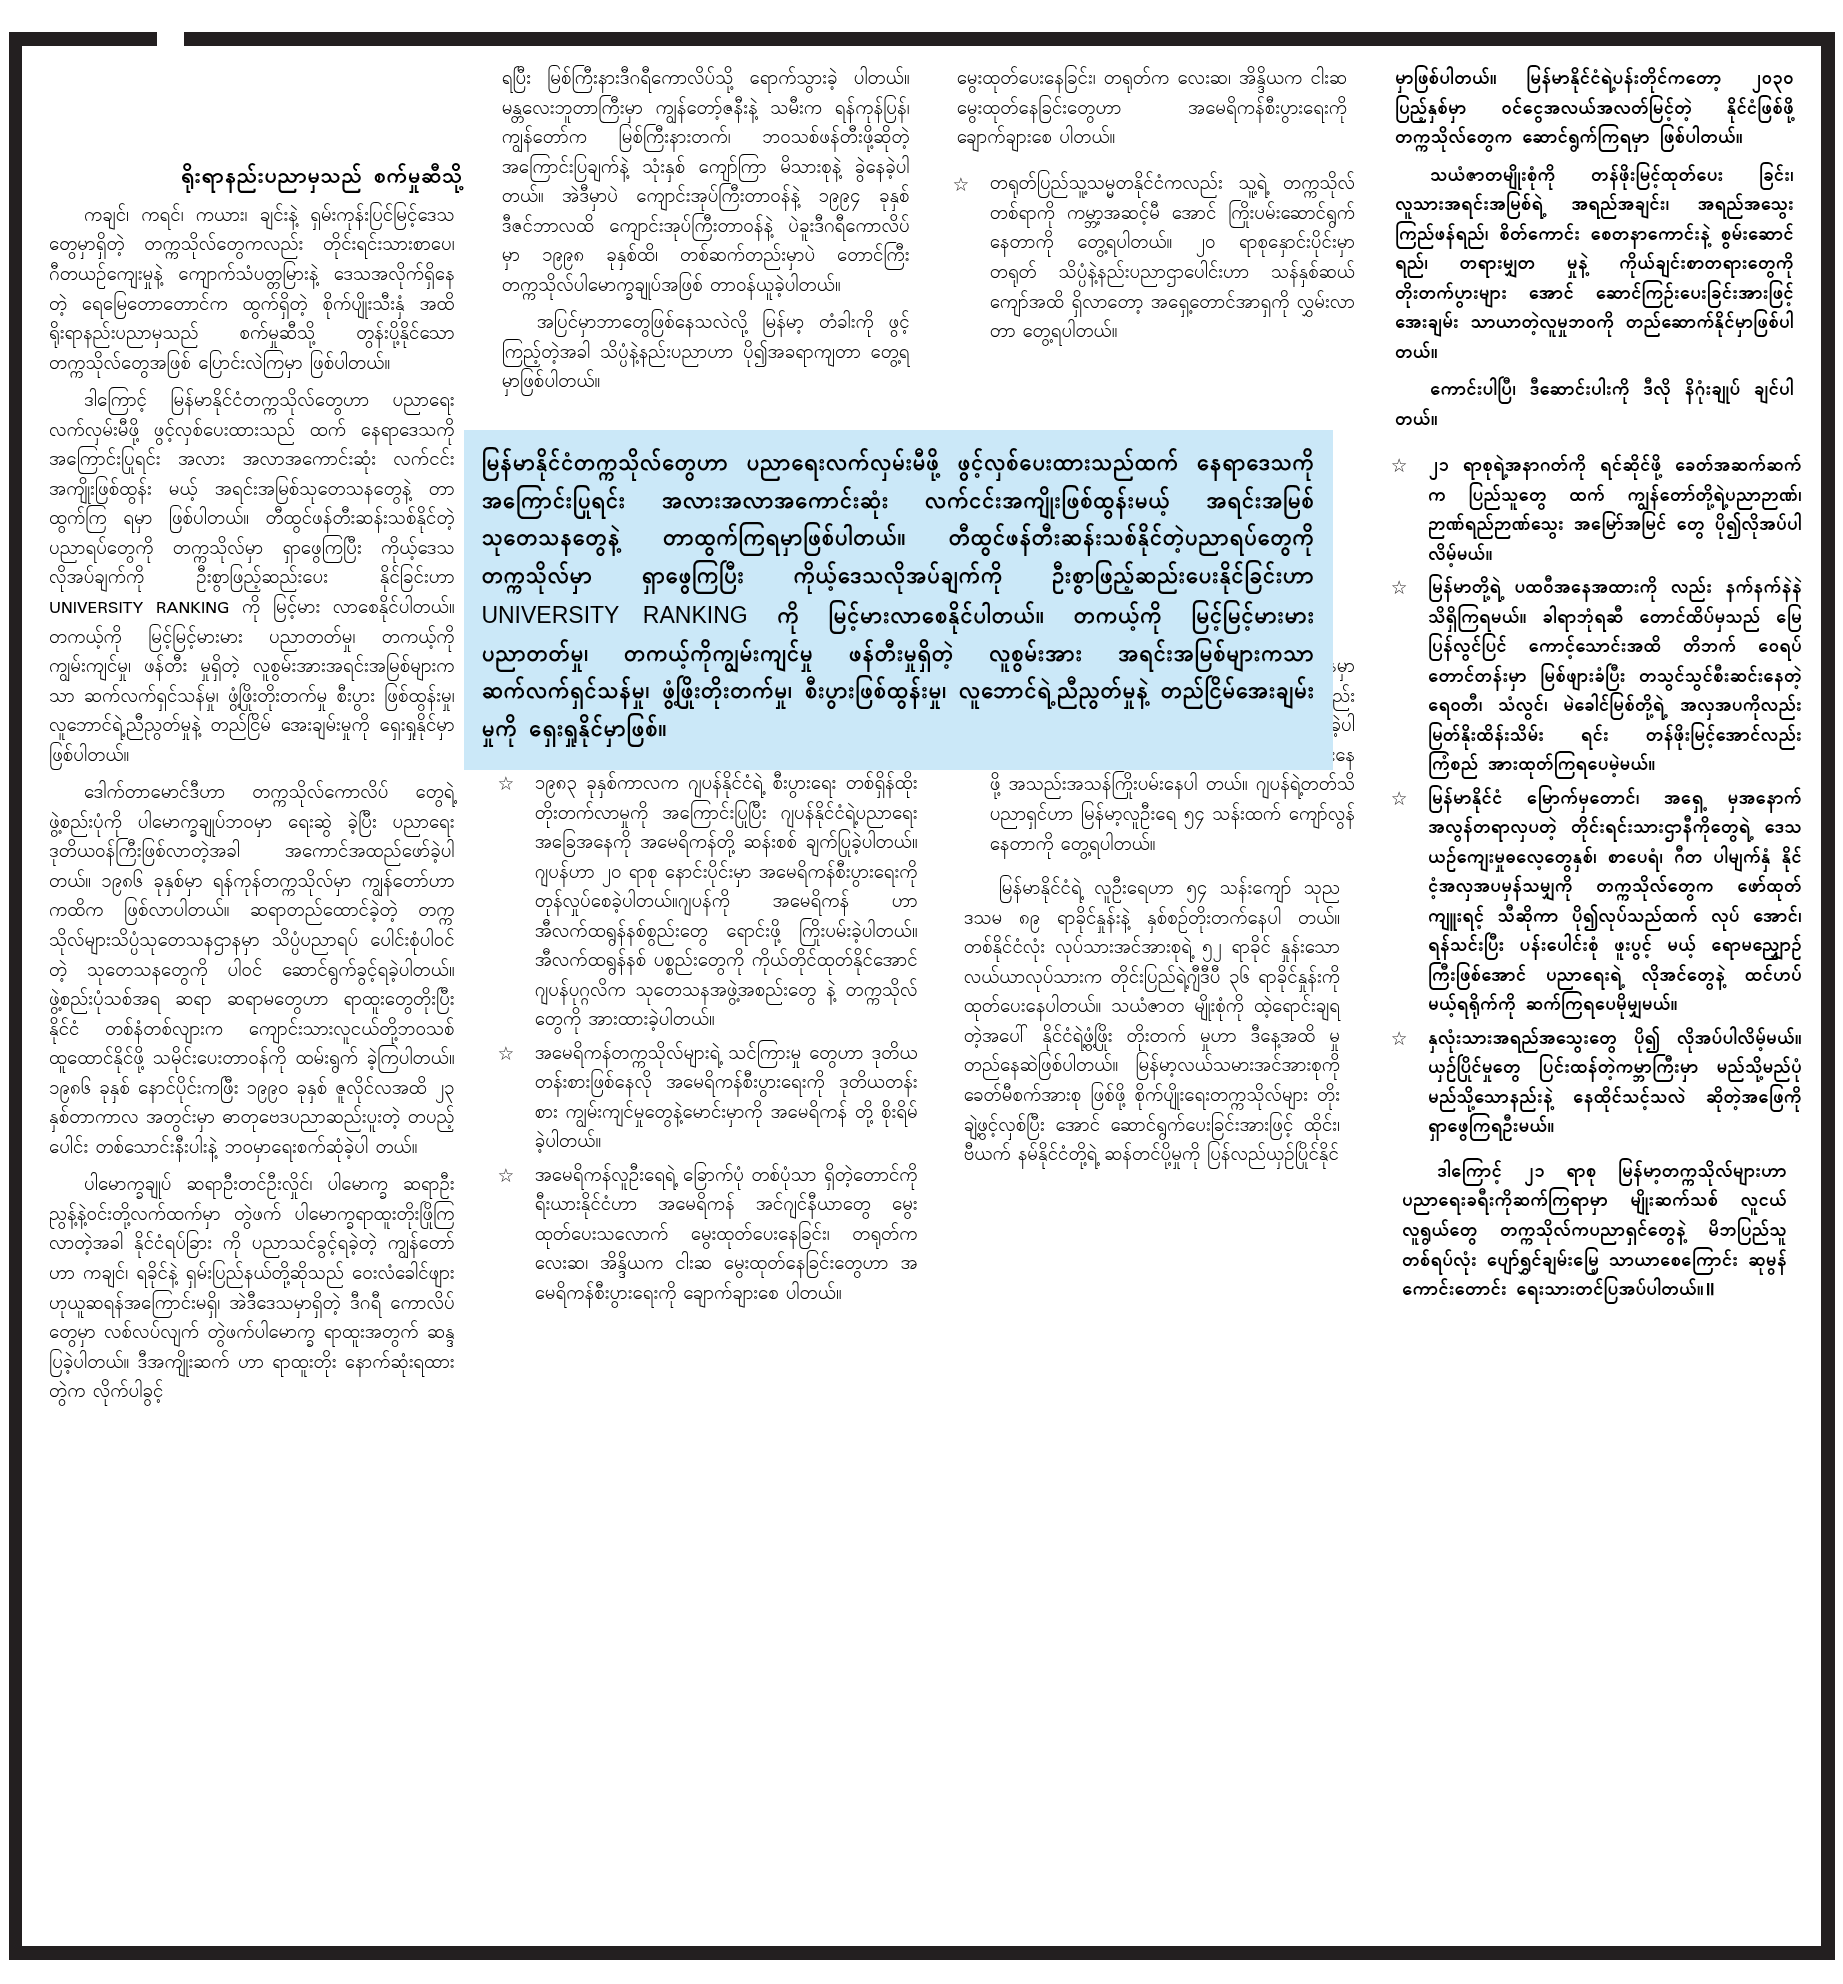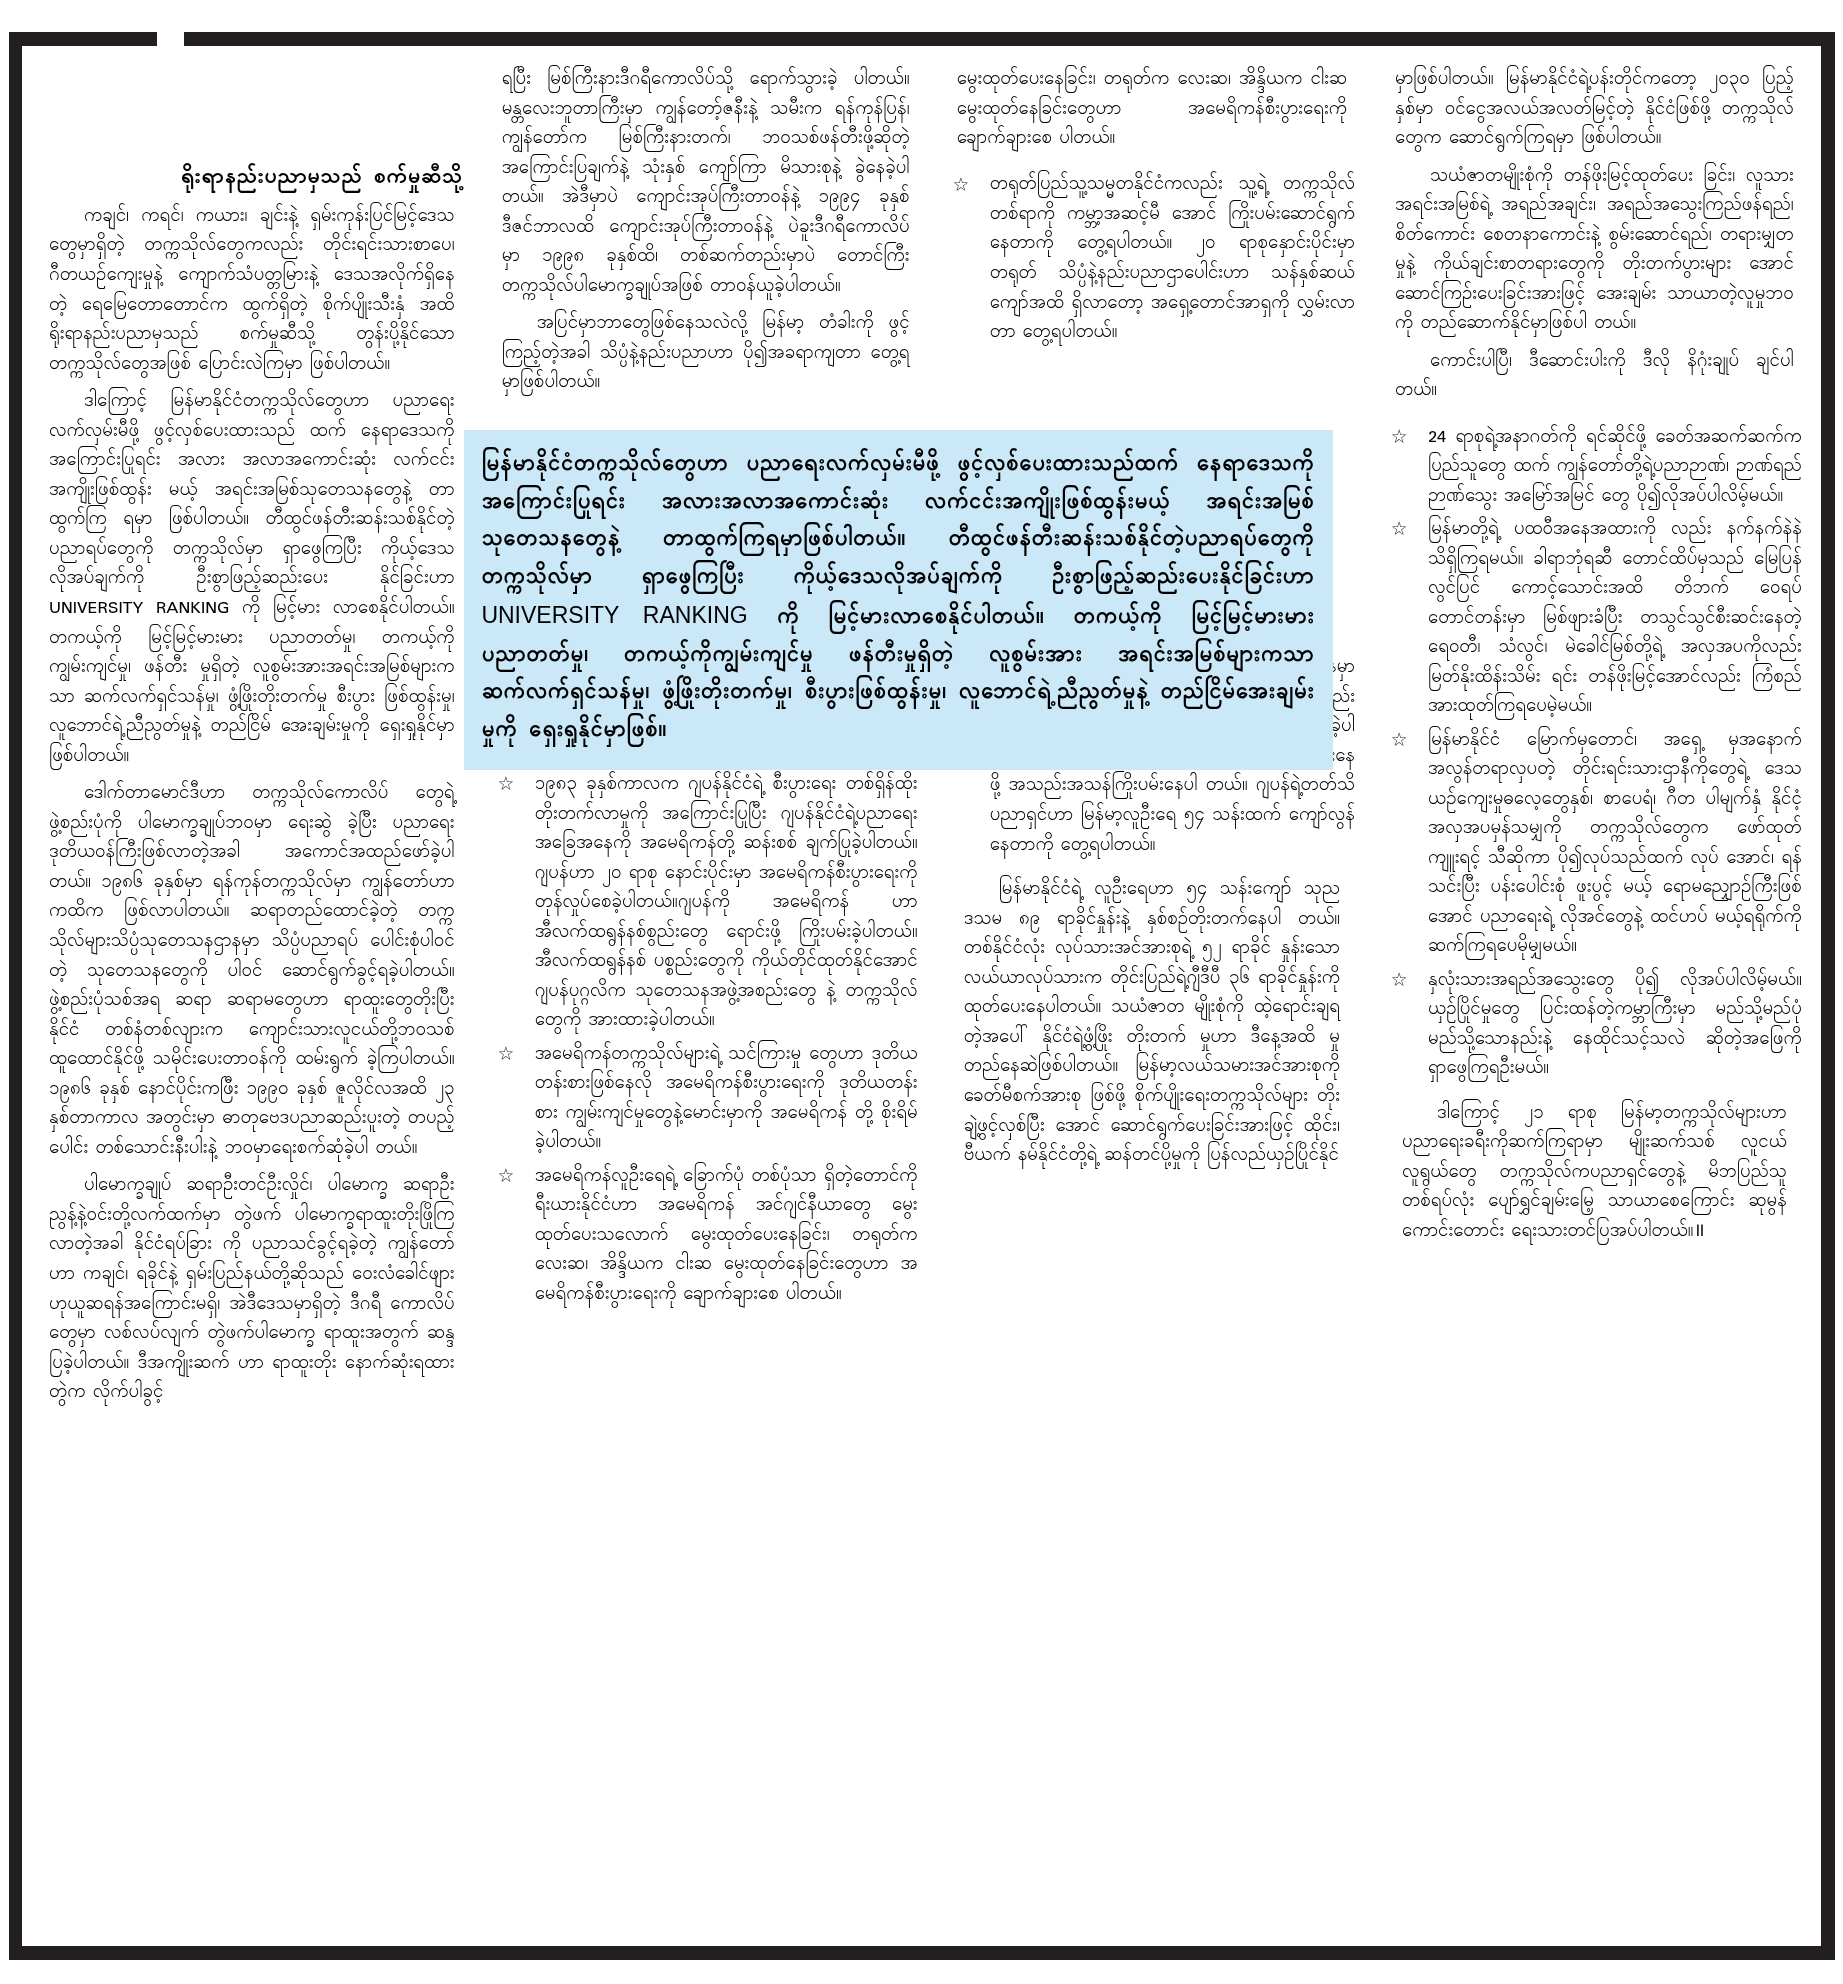--- a/index.html
+++ b/index.html
@@ -28,21 +28,21 @@
     left:25px; top:57px;
     width:1788px; height:1875px;
   }
 
   
   .cols{display:flex;gap:0;width:100%;}
   .col{box-sizing:border-box;}
   .col-1{width:455px;padding:0 17.4px 0 16px;}
   .col-2{width:455px;padding:0 17.4px 0 13.7px;}
   .col-3{width:436px;padding:0 16px 0 13.7px;}
-  .col-4{width:442px;padding:0 11.2px 0 16px;}
+  .col-4{width:442px;padding:0 11.2px 0 16px;font-weight:bold;}
 
   
   .headline{
     text-align:right;
     font-size:22px;
     font-weight:700;
     line-height:1.45;
     margin:105px 0 2.5px 0;
     letter-spacing:0.2px;
   }
@@ -163,21 +163,21 @@
     </div>
 
     <div class="col col-4">
       <p class="body">မှာဖြစ်ပါတယ်။ မြန်မာနိုင်ငံရဲ့ပန်းတိုင်ကတော့ ၂၀၃၀ ပြည့်နှစ်မှာ ဝင်ငွေအလယ်အလတ်မြင့်တဲ့ နိုင်ငံဖြစ်ဖို့ တက္ကသိုလ်တွေက ဆောင်ရွက်ကြရမှာ ဖြစ်ပါတယ်။</p>
       <p class="body indent">သယံဇာတမျိုးစုံကို တန်ဖိုးမြင့်ထုတ်ပေး ခြင်း၊ လူသားအရင်းအမြစ်ရဲ့ အရည်အချင်း၊ အရည်အသွေးကြည်ဖန်ရည်၊ စိတ်ကောင်း စေတနာကောင်းနဲ့ စွမ်းဆောင်ရည်၊ တရားမျှတ မှုနဲ့ ကိုယ်ချင်းစာတရားတွေကို တိုးတက်ပွားများ အောင် ဆောင်ကြဉ်းပေးခြင်းအားဖြင့် အေးချမ်း သာယာတဲ့လူမှုဘဝကို တည်ဆောက်နိုင်မှာဖြစ်ပါ တယ်။</p>
       <p class="body indent">ကောင်းပါပြီ၊ ဒီဆောင်းပါးကို ဒီလို နိဂုံးချုပ် ချင်ပါတယ်။</p>
       <div class="spacer-sm"></div>
       <ul class="stars">
         <li>
           <span class="star">☆</span>
-          <span>24 ရာစုရဲ့အနာဂတ်ကို ရင်ဆိုင်ဖို့ ခေတ်အဆက်ဆက်က ပြည်သူတွေ ထက် ကျွန်တော်တို့ရဲ့ပညာဉာဏ်၊ ဉာဏ်ရည်ဉာဏ်သွေး အမြော်အမြင် တွေ ပို၍လိုအပ်ပါလိမ့်မယ်။</span>
+          <span>၂၁ ရာစုရဲ့အနာဂတ်ကို ရင်ဆိုင်ဖို့ ခေတ်အဆက်ဆက်က ပြည်သူတွေ ထက် ကျွန်တော်တို့ရဲ့ပညာဉာဏ်၊ ဉာဏ်ရည်ဉာဏ်သွေး အမြော်အမြင် တွေ ပို၍လိုအပ်ပါလိမ့်မယ်။</span>
         </li>
         <li>
           <span class="star">☆</span>
           <span>မြန်မာတို့ရဲ့ ပထဝီအနေအထားကို လည်း နက်နက်နဲနဲ သိရှိကြရမယ်။ ခါရာဘုံရဆီ တောင်ထိပ်မှသည် မြေပြန်လွင်ပြင် ကောင့်သောင်းအထိ တိဘက် ဝေရပ်တောင်တန်းမှာ မြစ်ဖျားခံပြီး တသွင်သွင်စီးဆင်းနေတဲ့ ရေဝတီ၊ သံလွင်၊ မဲခေါင်မြစ်တို့ရဲ့ အလှအပကိုလည်း မြတ်နိုးထိန်းသိမ်း ရင်း တန်ဖိုးမြင့်အောင်လည်း ကြံစည် အားထုတ်ကြရပေမဲ့မယ်။</span>
         </li>
         <li>
           <span class="star">☆</span>
           <span>မြန်မာနိုင်ငံ မြောက်မှတောင်၊ အရှေ့ မှအနောက် အလွန်တရာလှပတဲ့ တိုင်းရင်းသားဌာနီကိုတွေရဲ့ ဒေသ ယဉ်ကျေးမှုဓလေ့တွေနှစ်၊ စာပေရံ၊ ဂီတ ပါမျက်နှံ နိုင်ငံ့အလှအပမှန်သမျှကို တက္ကသိုလ်တွေက ဖော်ထုတ်ကျူးရင့် သီဆိုကာ ပို၍လုပ်သည်ထက် လုပ် အောင်၊ ရန်သင်းပြီး ပန်းပေါင်းစုံ ဖူးပွင့် မယ့် ရောမညျှောဉ်ကြီးဖြစ်အောင် ပညာရေးရဲ့ လိုအင်တွေနဲ့ ထင်ဟပ် မယ့်ရရိုက်ကို ဆက်ကြရပေမိုမျှမယ်။</span>
         </li>
         <li>

